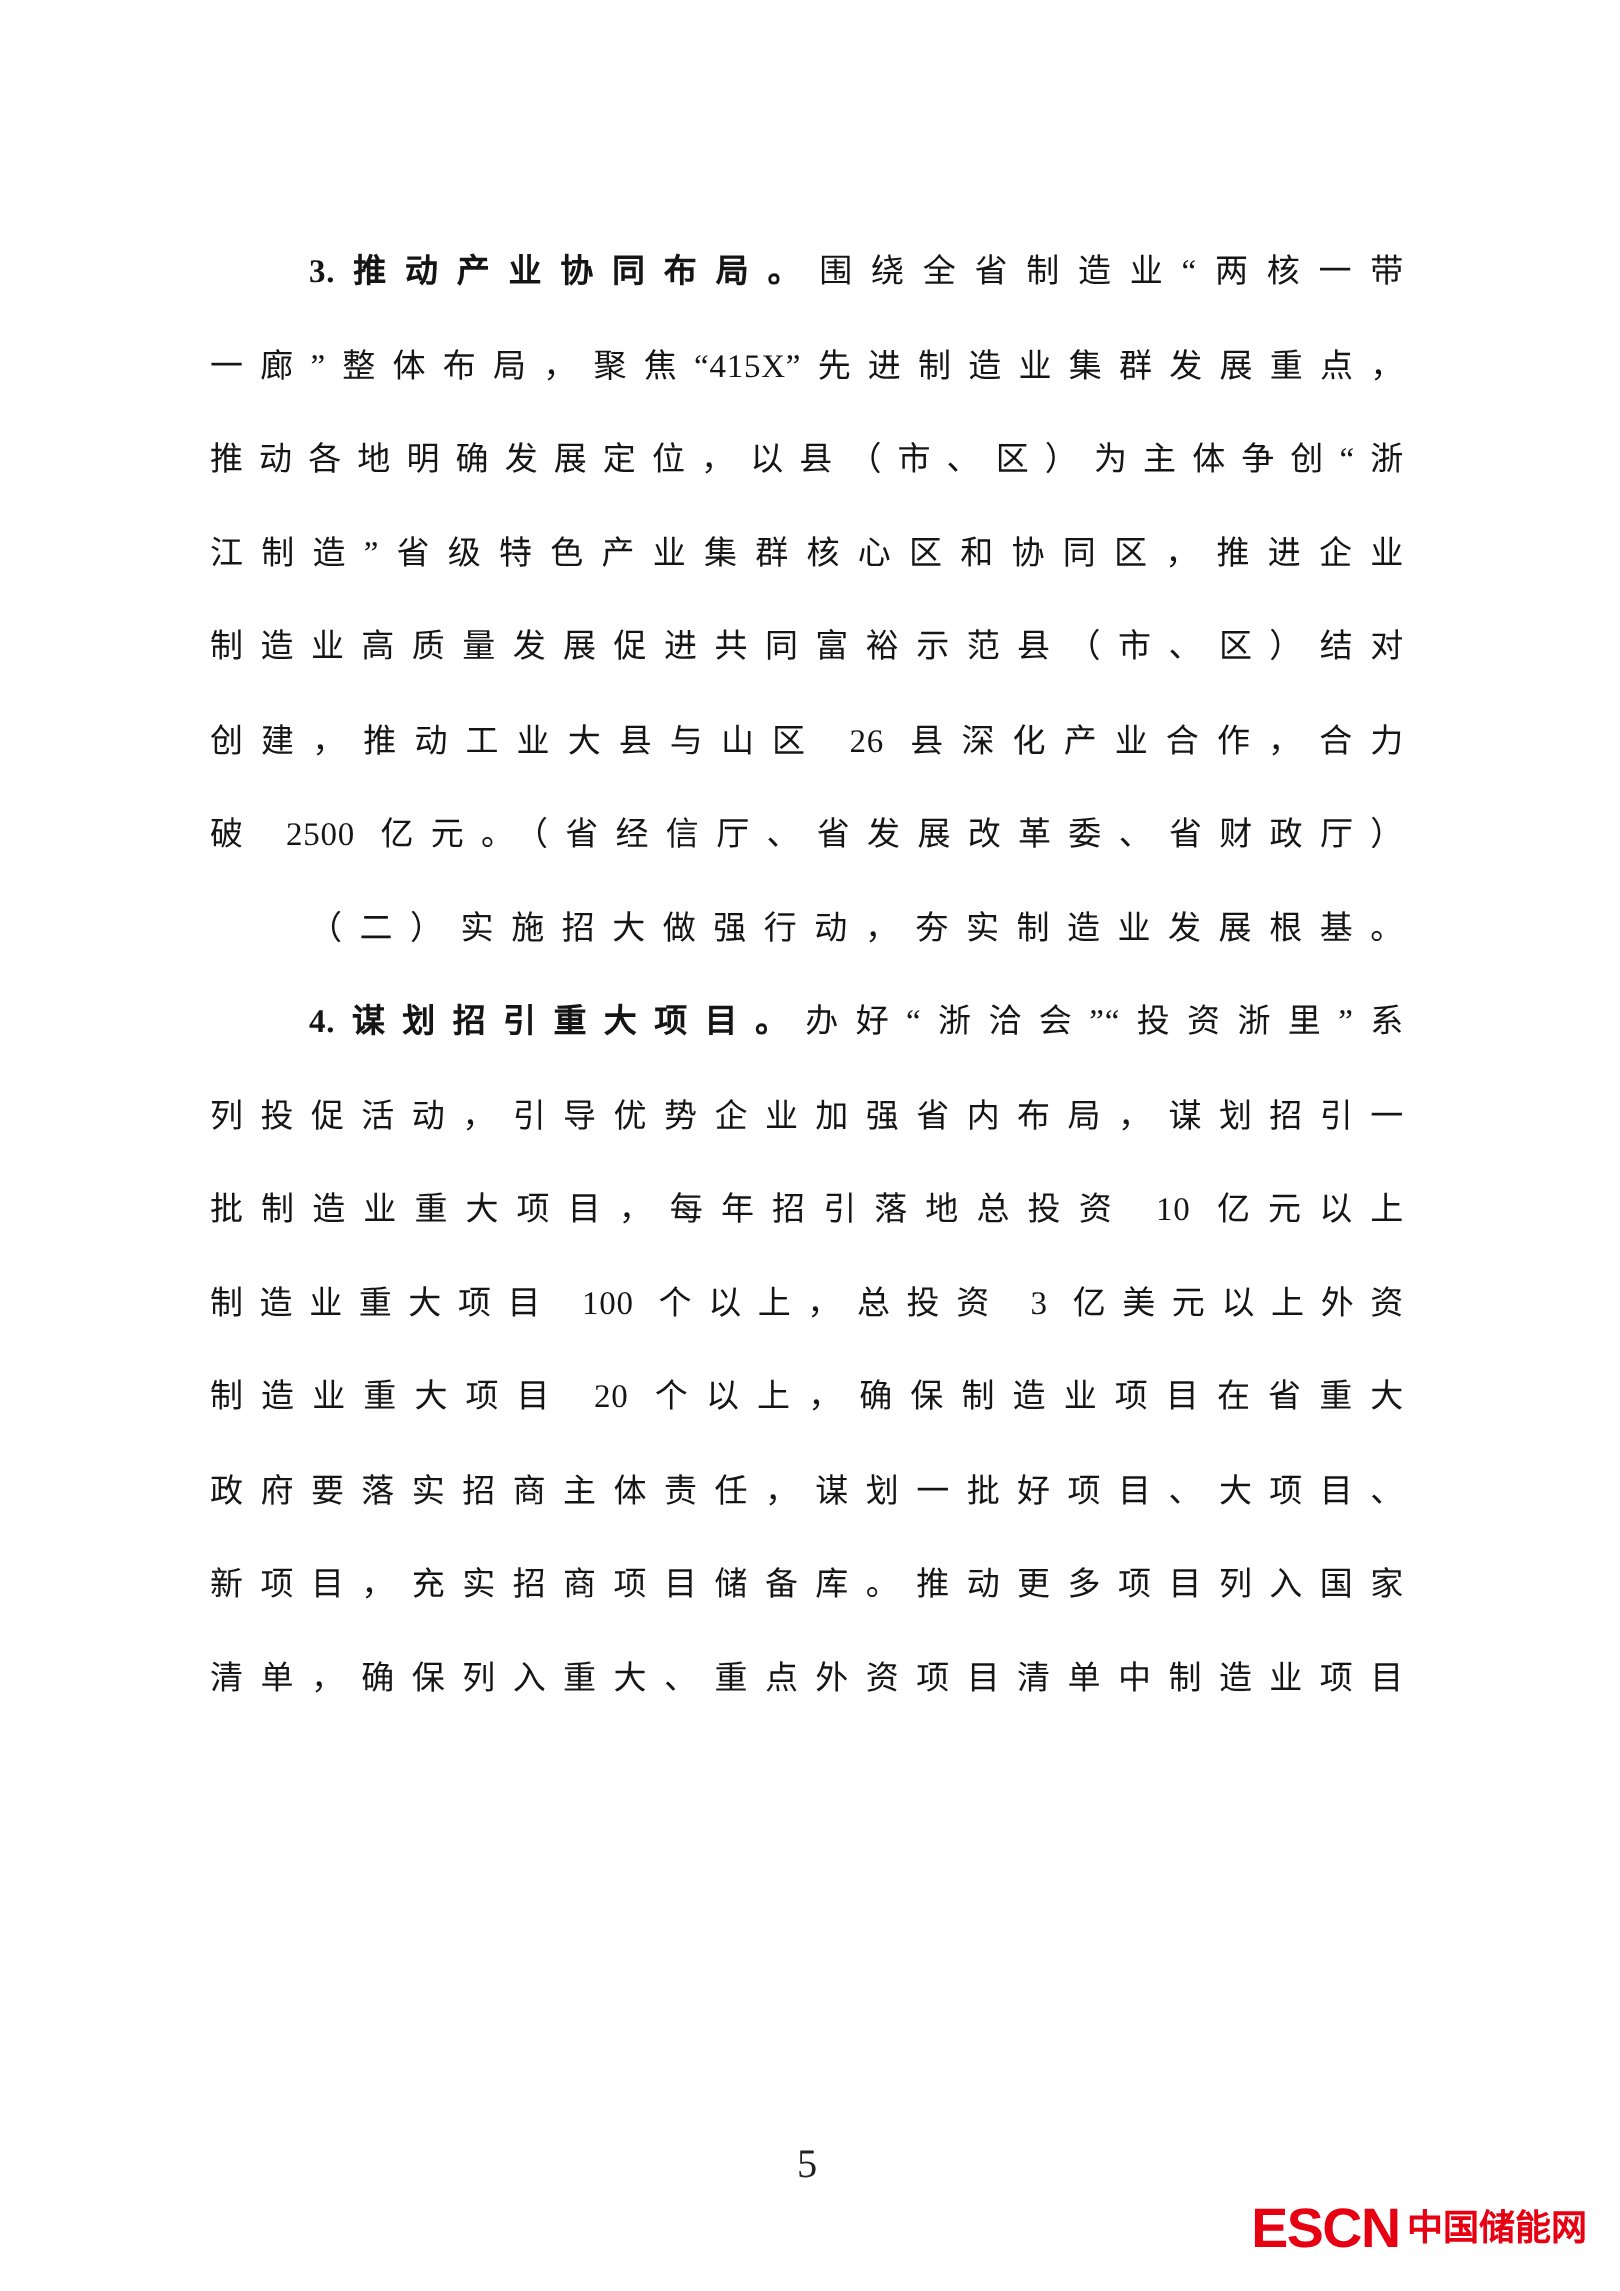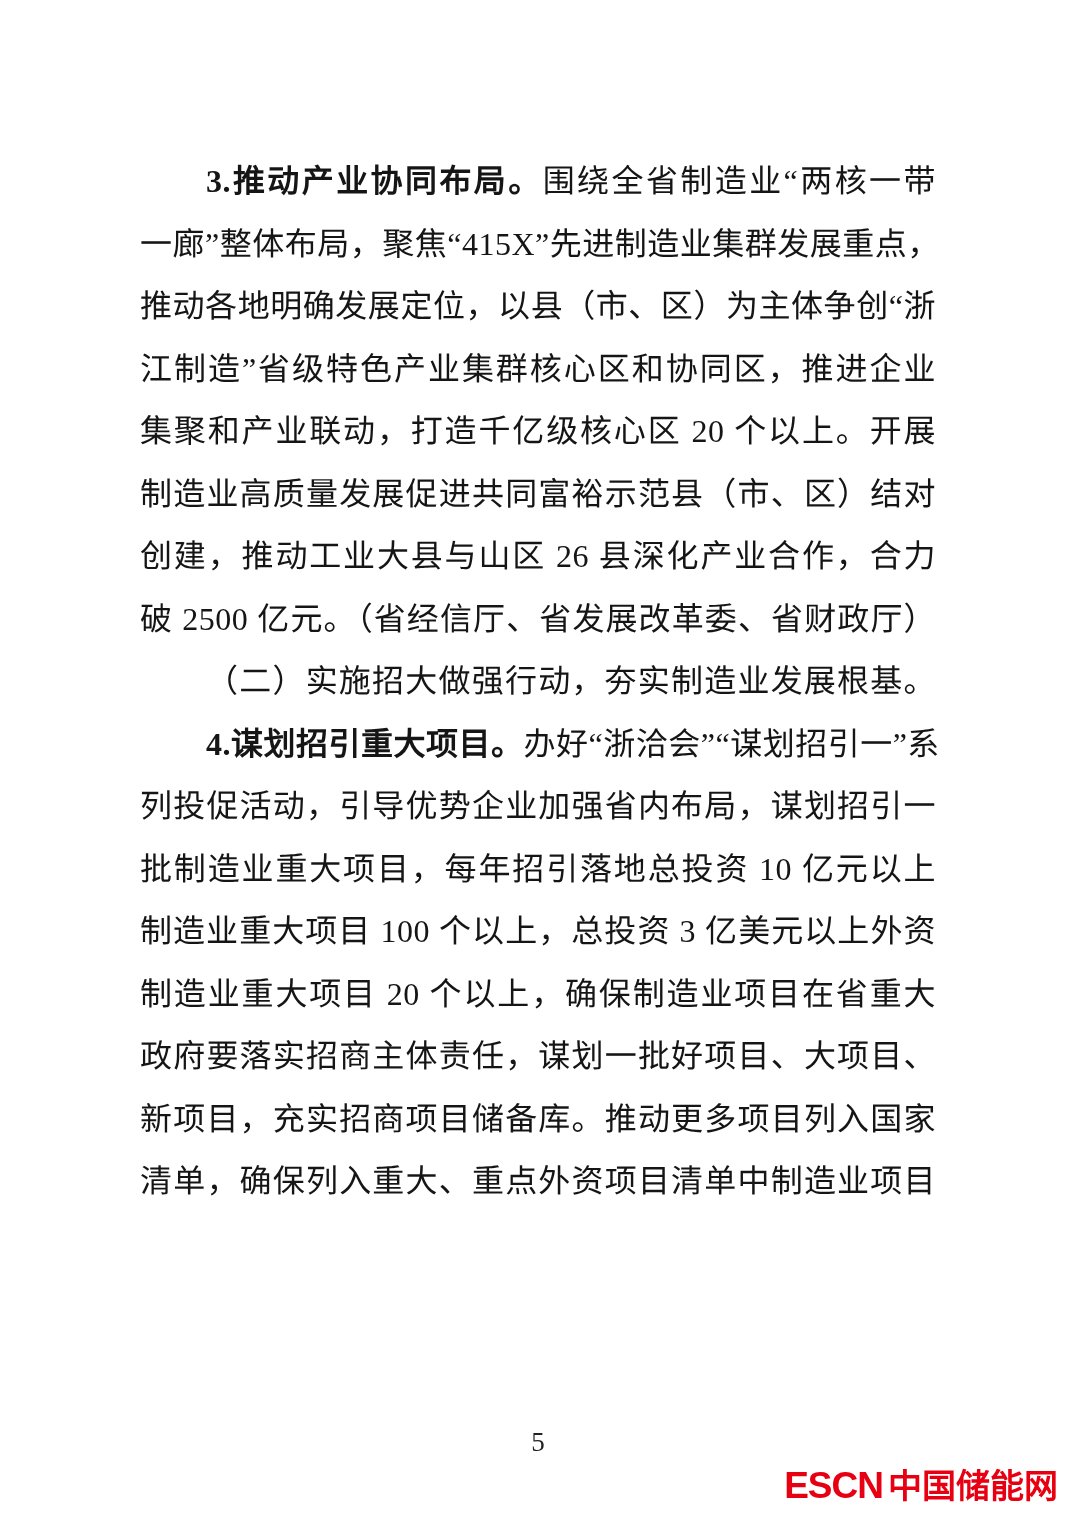--- a/index.html
+++ b/index.html
@@ -14,21 +14,21 @@
   }
   .doc-body {
     position: absolute;
     left: 140px;
     top: 150px;
     width: 796px;
   }
   .line {
     height: 62.5px;
     line-height: 62.5px;
-    font-size: 32px;
+    font-size: 22px;
     white-space: nowrap;
     text-align: justify;
     text-align-last: justify;
     letter-spacing: 0.5px;
   }
   .line.indent { padding-left: 66px; }
   .seg { font-weight: 400; }
   .seg.bold { font-weight: 700; }
   .page-number {
     position: absolute;
@@ -51,43 +51,42 @@
     font-family: "Liberation Sans", "DejaVu Sans", sans-serif;
     white-space: nowrap;
   }
   .wm-latin {
     font-size: 37px;
     font-weight: 800;
     letter-spacing: -1px;
     line-height: 36px;
   }
   .wm-cjk {
-    font-size: 34px;
+    font-size: 24px;
     font-weight: 700;
     margin-left: 5px;
     line-height: 36px;
   }
 </style>
 </head>
 <body>
 
 <div class="page">
 
   <div class="doc-body">
 
   <div class="line indent"><span class="seg bold">3.推动产业协同布局。</span><span class="seg">围绕全省制造业“两核一带</span></div>
       <div class="line"><span class="seg">一廊”整体布局，聚焦“415X”先进制造业集群发展重点，</span></div>
       <div class="line"><span class="seg">推动各地明确发展定位，以县（市、区）为主体争创“浙</span></div>
       <div class="line"><span class="seg">江制造”省级特色产业集群核心区和协同区，推进企业</span></div>
-      <div class="line"><span class="seg">集聚和产业联动，打造千亿级核心区 20 个以上。开展</span></div>
       <div class="line"><span class="seg">制造业高质量发展促进共同富裕示范县（市、区）结对</span></div>
       <div class="line"><span class="seg">创建，推动工业大县与山区 26 县深化产业合作，合力</span></div>
       <div class="line"><span class="seg">破 2500 亿元。（省经信厅、省发展改革委、省财政厅）</span></div>
       <div class="line indent"><span class="seg">（二）实施招大做强行动，夯实制造业发展根基。</span></div>
-      <div class="line indent"><span class="seg bold">4.谋划招引重大项目。</span><span class="seg">办好“浙洽会”“谋划招引一”系</span></div>
+      <div class="line indent"><span class="seg bold">4.谋划招引重大项目。</span><span class="seg">办好“浙洽会”“投资浙里”系</span></div>
       <div class="line"><span class="seg">列投促活动，引导优势企业加强省内布局，谋划招引一</span></div>
       <div class="line"><span class="seg">批制造业重大项目，每年招引落地总投资 10 亿元以上</span></div>
       <div class="line"><span class="seg">制造业重大项目 100 个以上，总投资 3 亿美元以上外资</span></div>
       <div class="line"><span class="seg">制造业重大项目 20 个以上，确保制造业项目在省重大</span></div>
       <div class="line"><span class="seg">政府要落实招商主体责任，谋划一批好项目、大项目、</span></div>
       <div class="line"><span class="seg">新项目，充实招商项目储备库。推动更多项目列入国家</span></div>
       <div class="line"><span class="seg">清单，确保列入重大、重点外资项目清单中制造业项目</span></div>
     </div>
 
   <div class="page-number">5</div>

